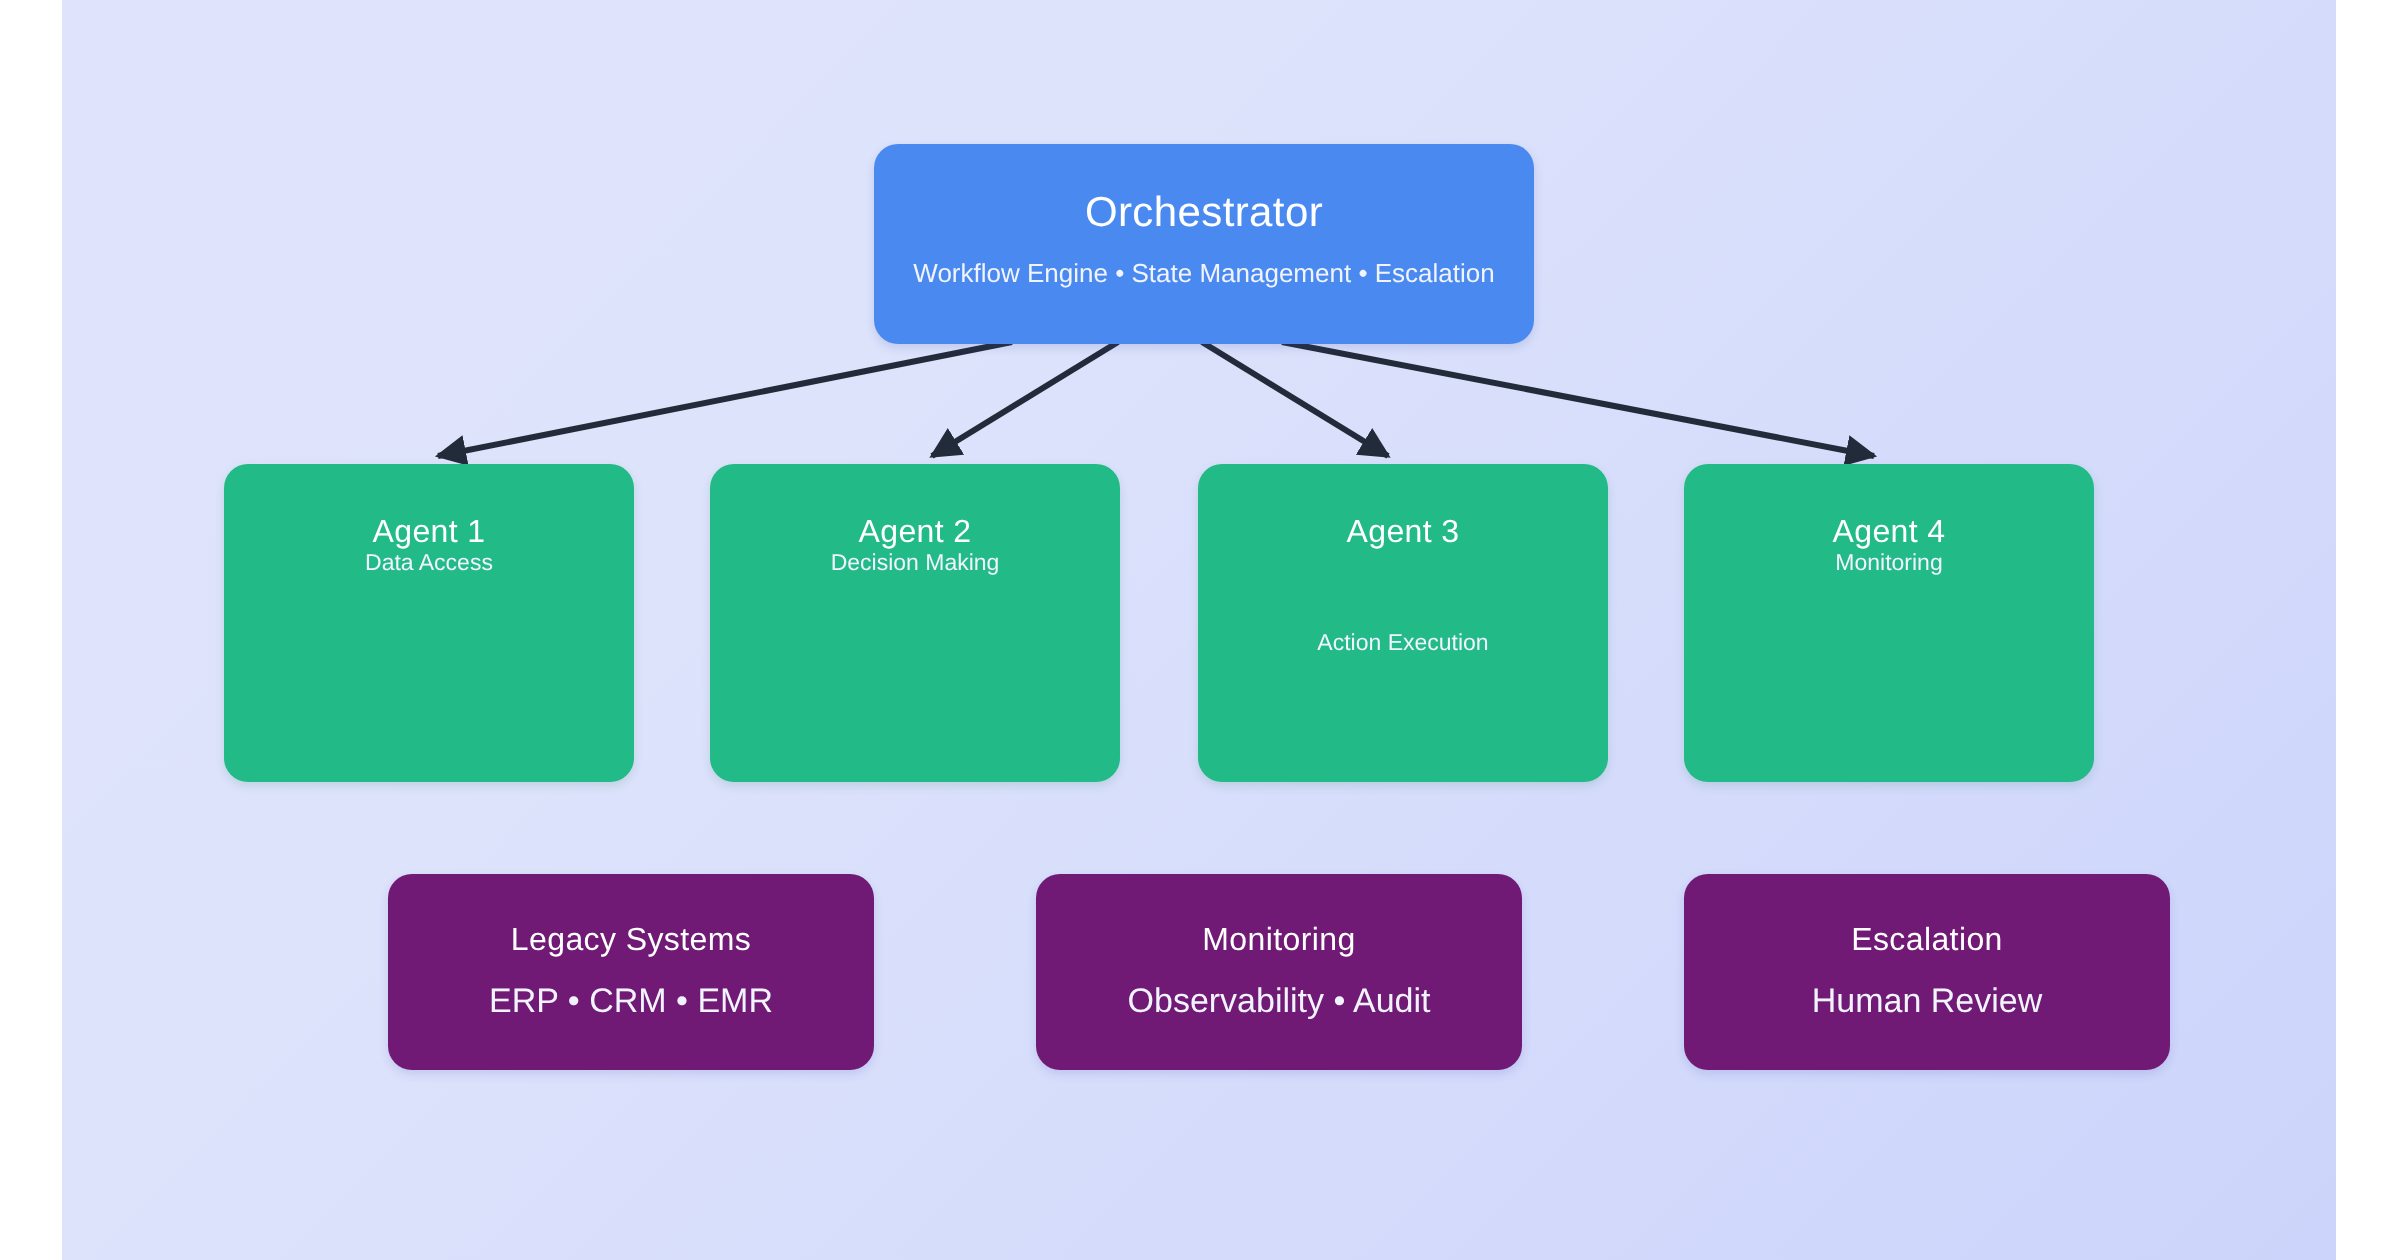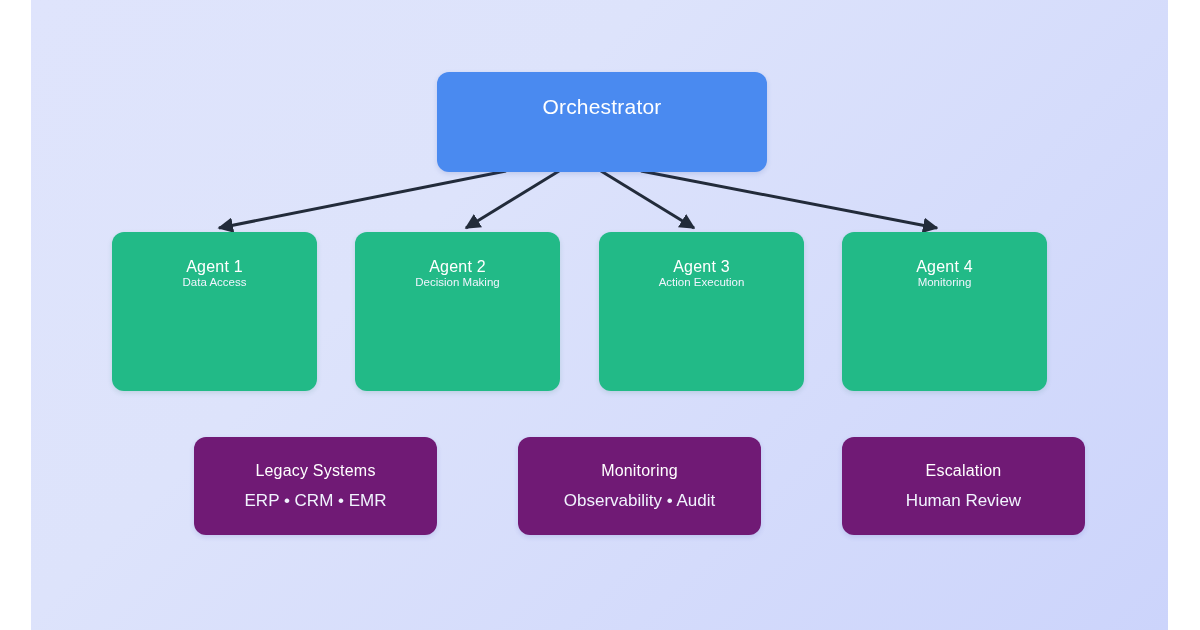--- a/index.html
+++ b/index.html
@@ -84,21 +84,21 @@
     height: 159px;
     background: #22ba87;
     box-shadow: 0 2px 5px rgba(40, 120, 100, 0.16);
     padding-top: 26px;
   }
   .node-agent .node-title { font-size: 16px; }
   .node-agent .node-subtitle { font-size: 11.5px; }
 
   #node-agent-1 { left: 112px; }
   #node-agent-2 { left: 355px; }
-  #node-agent-3 { left: 599px; }
+  #node-agent-3 { left: 599px; gap: 40px; }
   #node-agent-4 { left: 842px; text-align: center; }
 
   
   .node-support {
     top: 437px;
     height: 98px;
     background: #701a75;
     box-shadow: 0 2px 5px rgba(70, 70, 180, 0.16);
     padding-top: 25px;
   }
@@ -127,20 +127,21 @@
 
     <line x1="559" y1="171" x2="466" y2="228" stroke="#222b3a" stroke-width="3" marker-end="url(#arrowhead)"></line>
 
     <line x1="601" y1="171" x2="694" y2="228" stroke="#222b3a" stroke-width="3" marker-end="url(#arrowhead)"></line>
 
     <line x1="641" y1="171" x2="937" y2="228" stroke="#222b3a" stroke-width="3" marker-end="url(#arrowhead)"></line>
   </svg>
 
   <div class="node" id="node-orchestrator">
     <div class="node-title">Orchestrator</div>
+    <div class="node-subtitle">Workflow Engine • State Management • Escalation</div>
   </div>
 
   <div class="node node-agent" id="node-agent-1">
     <div class="node-title">Agent 1</div>
     <div class="node-subtitle">Data Access</div>
   </div>
 
   <div class="node node-agent" id="node-agent-2">
     <div class="node-title">Agent 2</div>
     <div class="node-subtitle">Decision Making</div>

